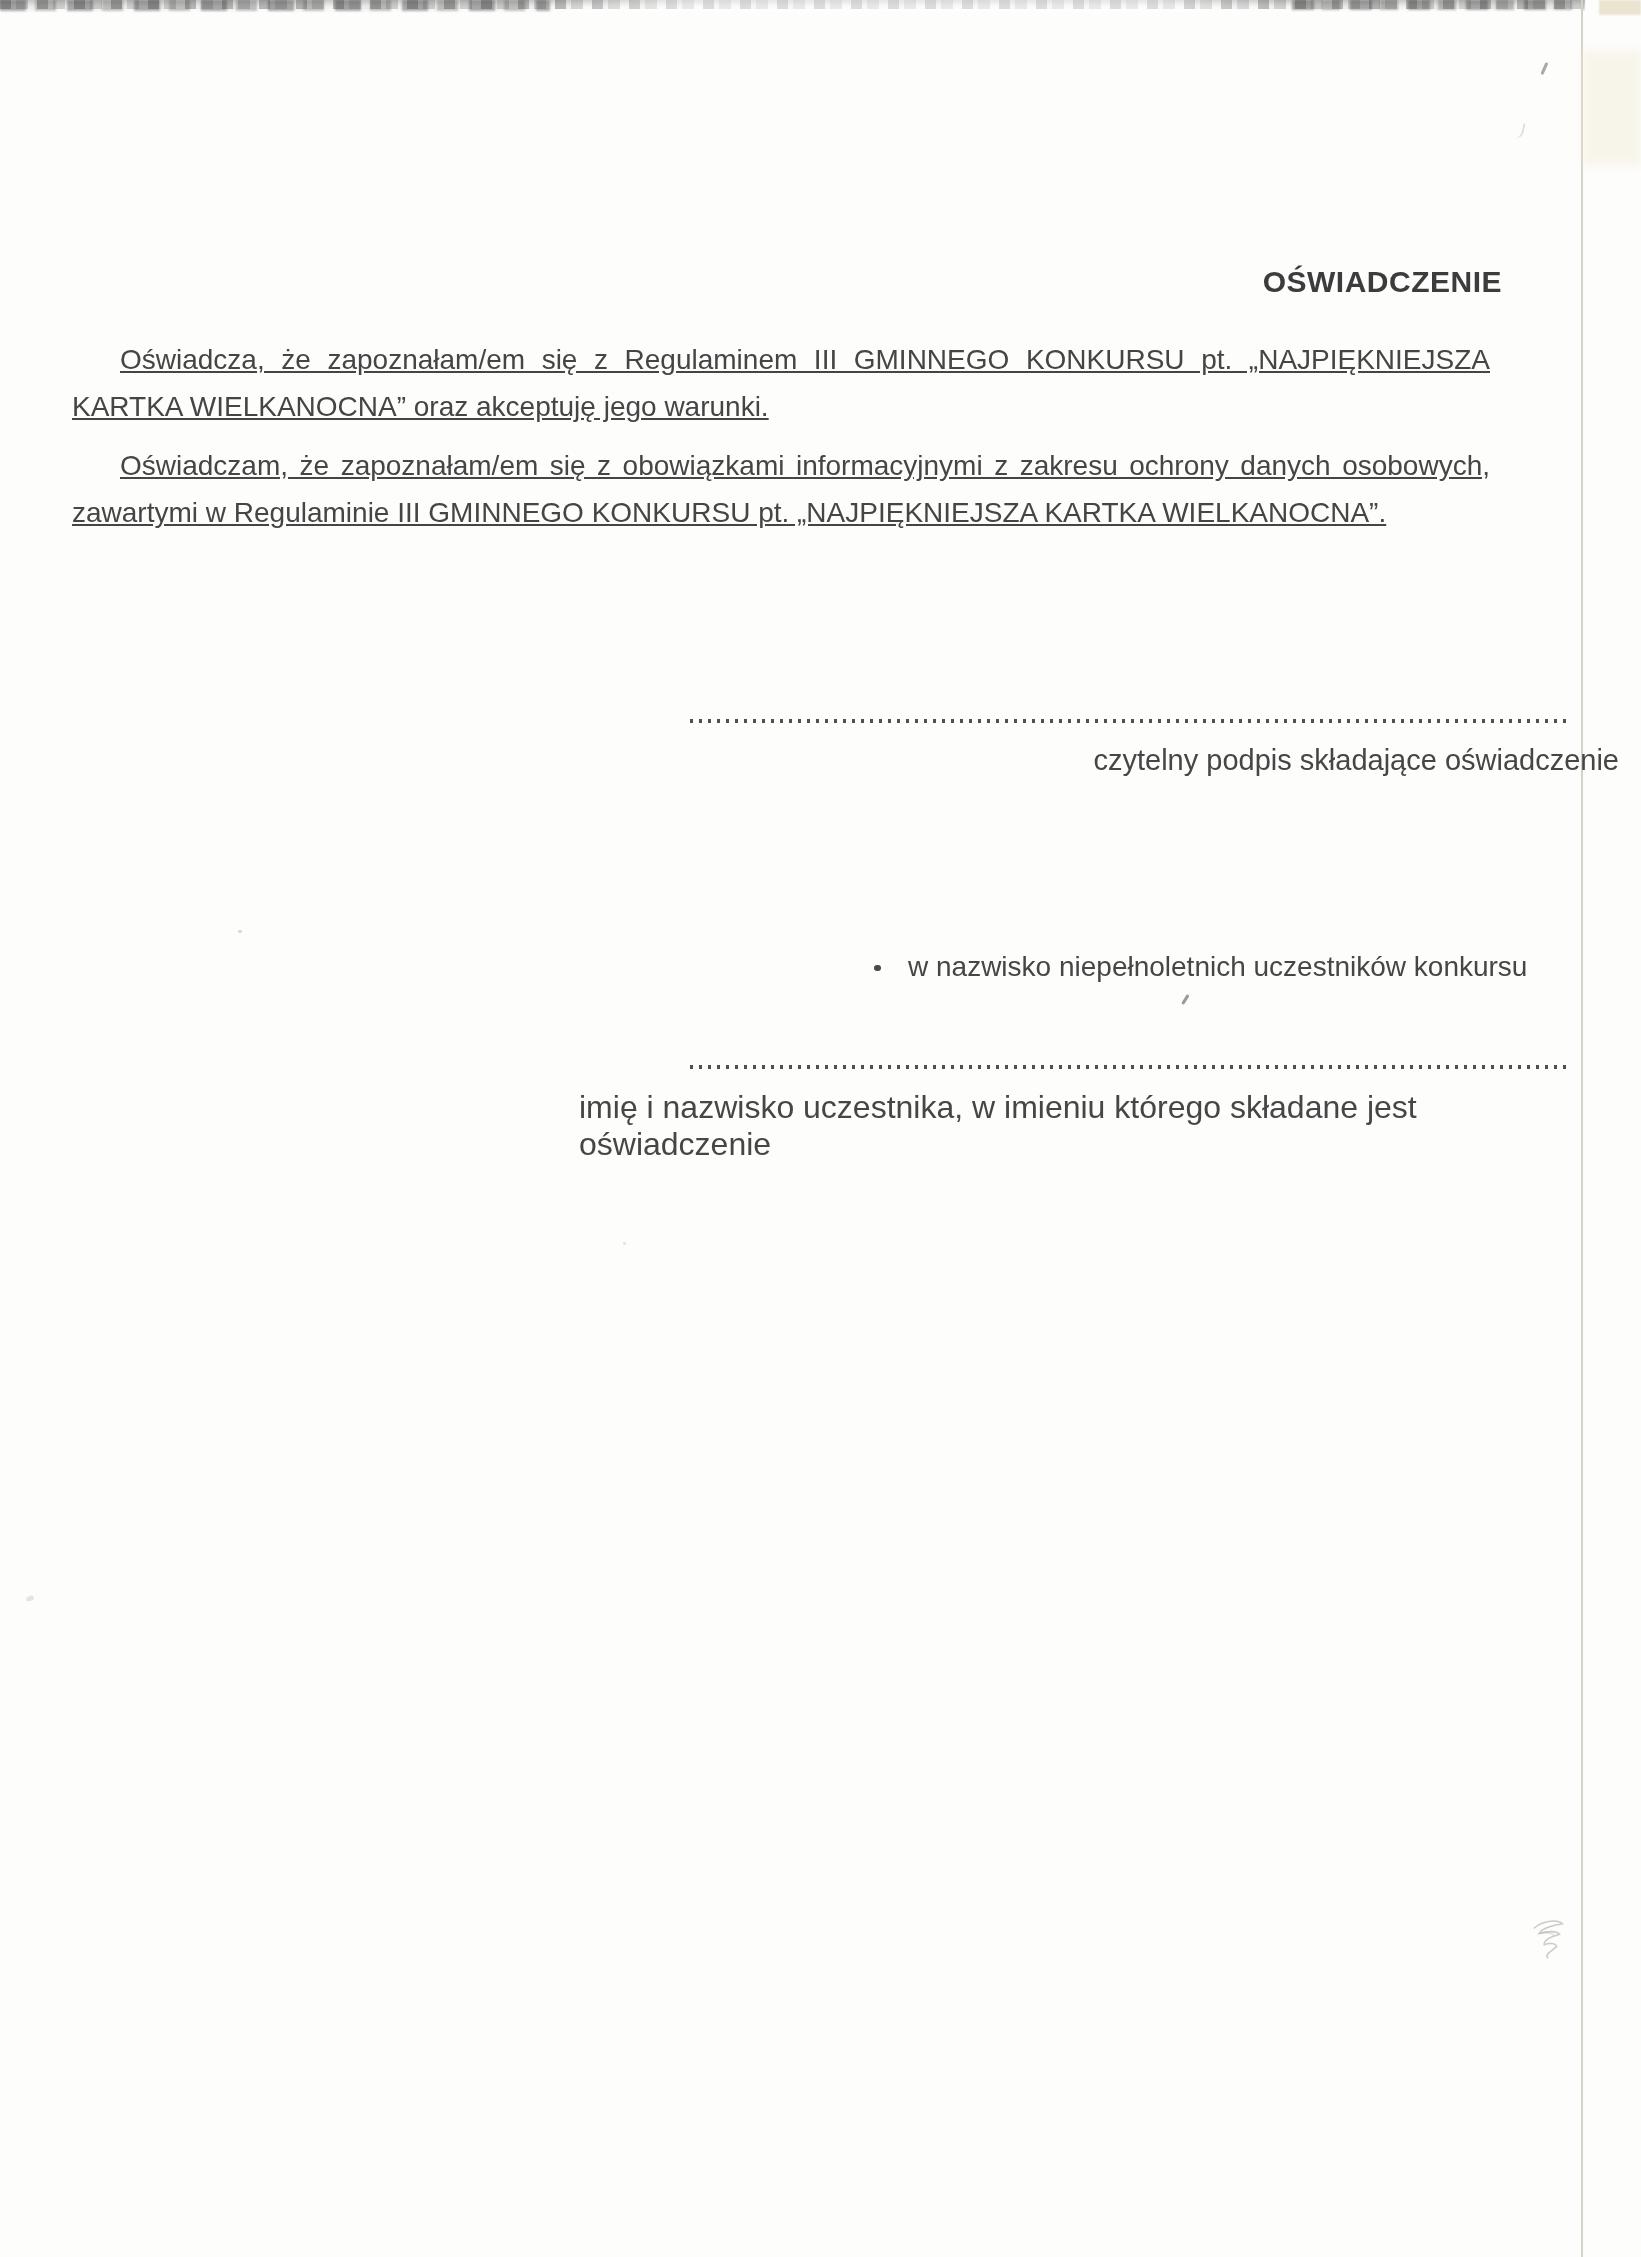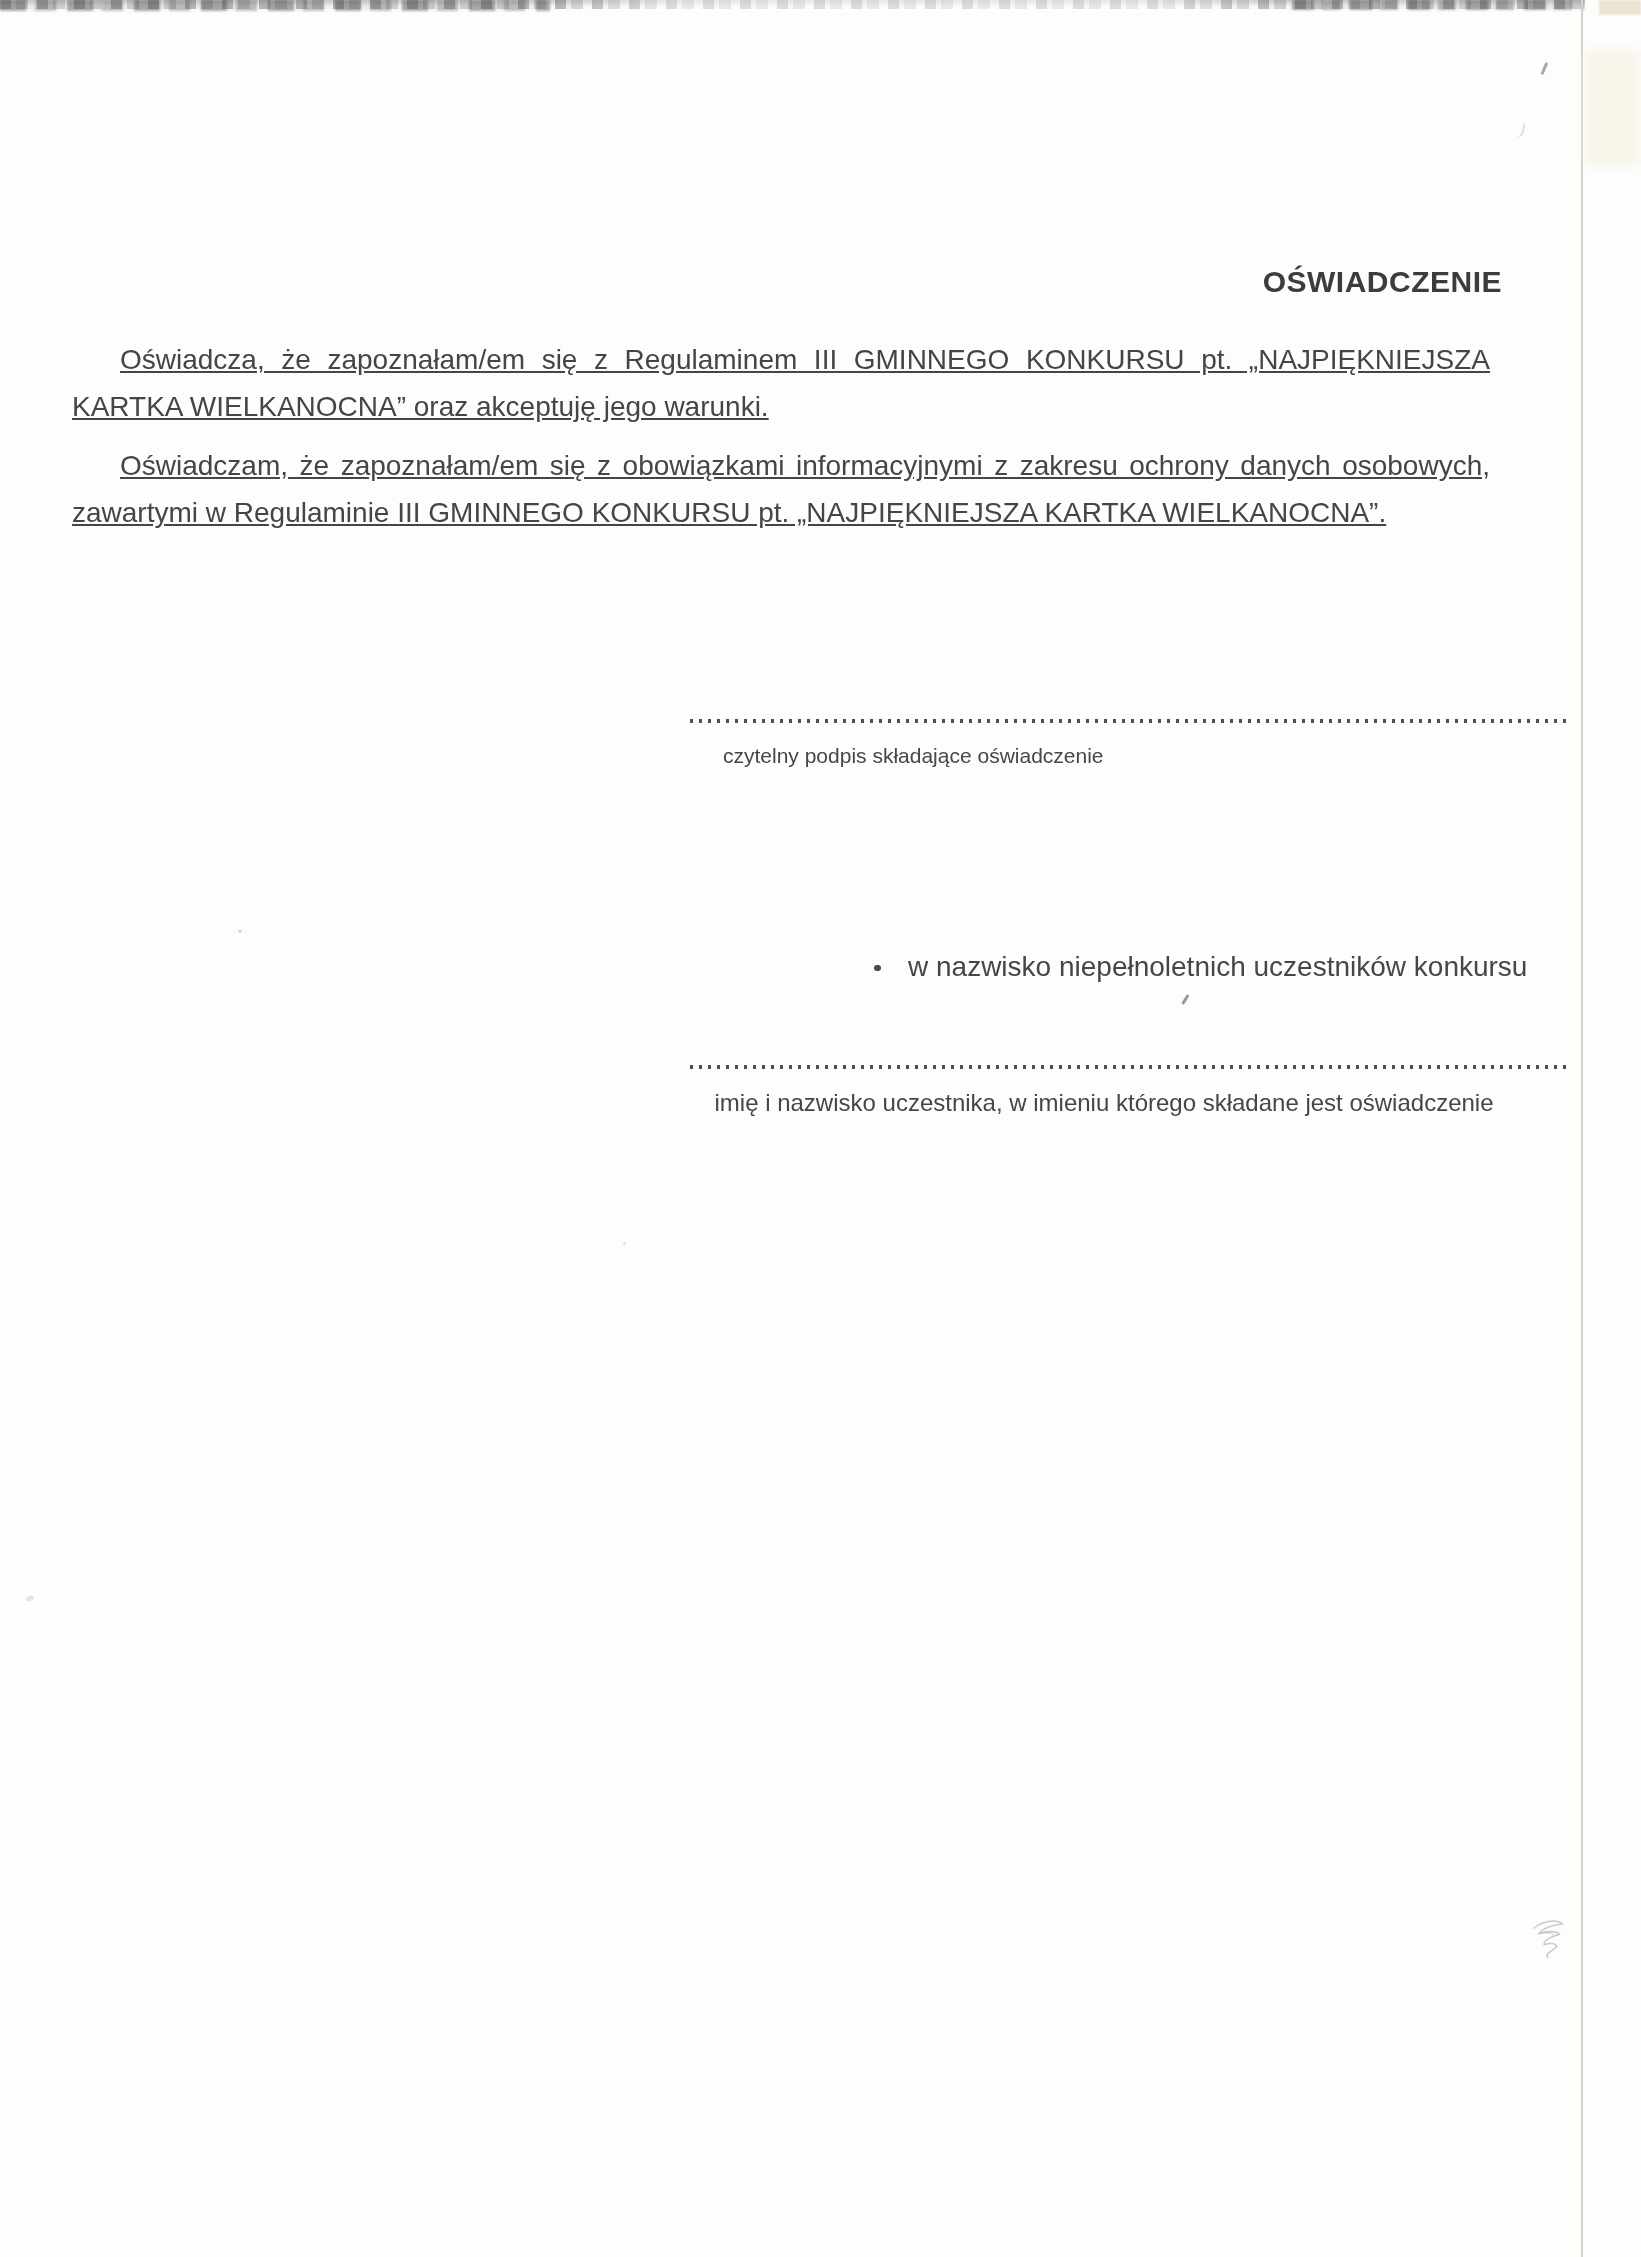--- a/index.html
+++ b/index.html
@@ -95,26 +95,26 @@
   .body-text p{
     margin:12px;text-indent:48px;text-align:justify;text-decoration:underline;
   }
   .dotted-line{
     position:absolute;left:690px;width:879px;height:3.9px;
     background:repeating-linear-gradient(90deg,#4f4f4f 0 2.9px,rgba(0,0,0,0) 2.9px 9px);
   }
   .dotted-line.first{top:719px;}
   .dotted-line.second{top:1065px;}
   .caption-1{
-    position:absolute;left:723px;top:744px;width:915px;
-    font-size:21px;color:#464646;
+    position:absolute;left:704px;top:744px;width:915px;
+    text-align:right;font-size:29px;color:#464646;
   }
   .caption-2{
-    position:absolute;left:608px;top:1089px;width:992px;
-    text-align:center;font-size:24px;color:#464646;
+    position:absolute;left:579px;top:1089px;width:992px;
+    text-align:left;font-size:32px;color:#464646;
   }
   .bullet-row{
     position:absolute;left:0;top:951px;width:1641px;height:39px;
   }
   .bullet-dot{
     position:absolute;left:874px;top:13.5px;width:6.8px;height:6.8px;
     background:#4a4a4a;border-radius:50%;
   }
   .bullet-text{
     position:absolute;left:908px;top:0;

